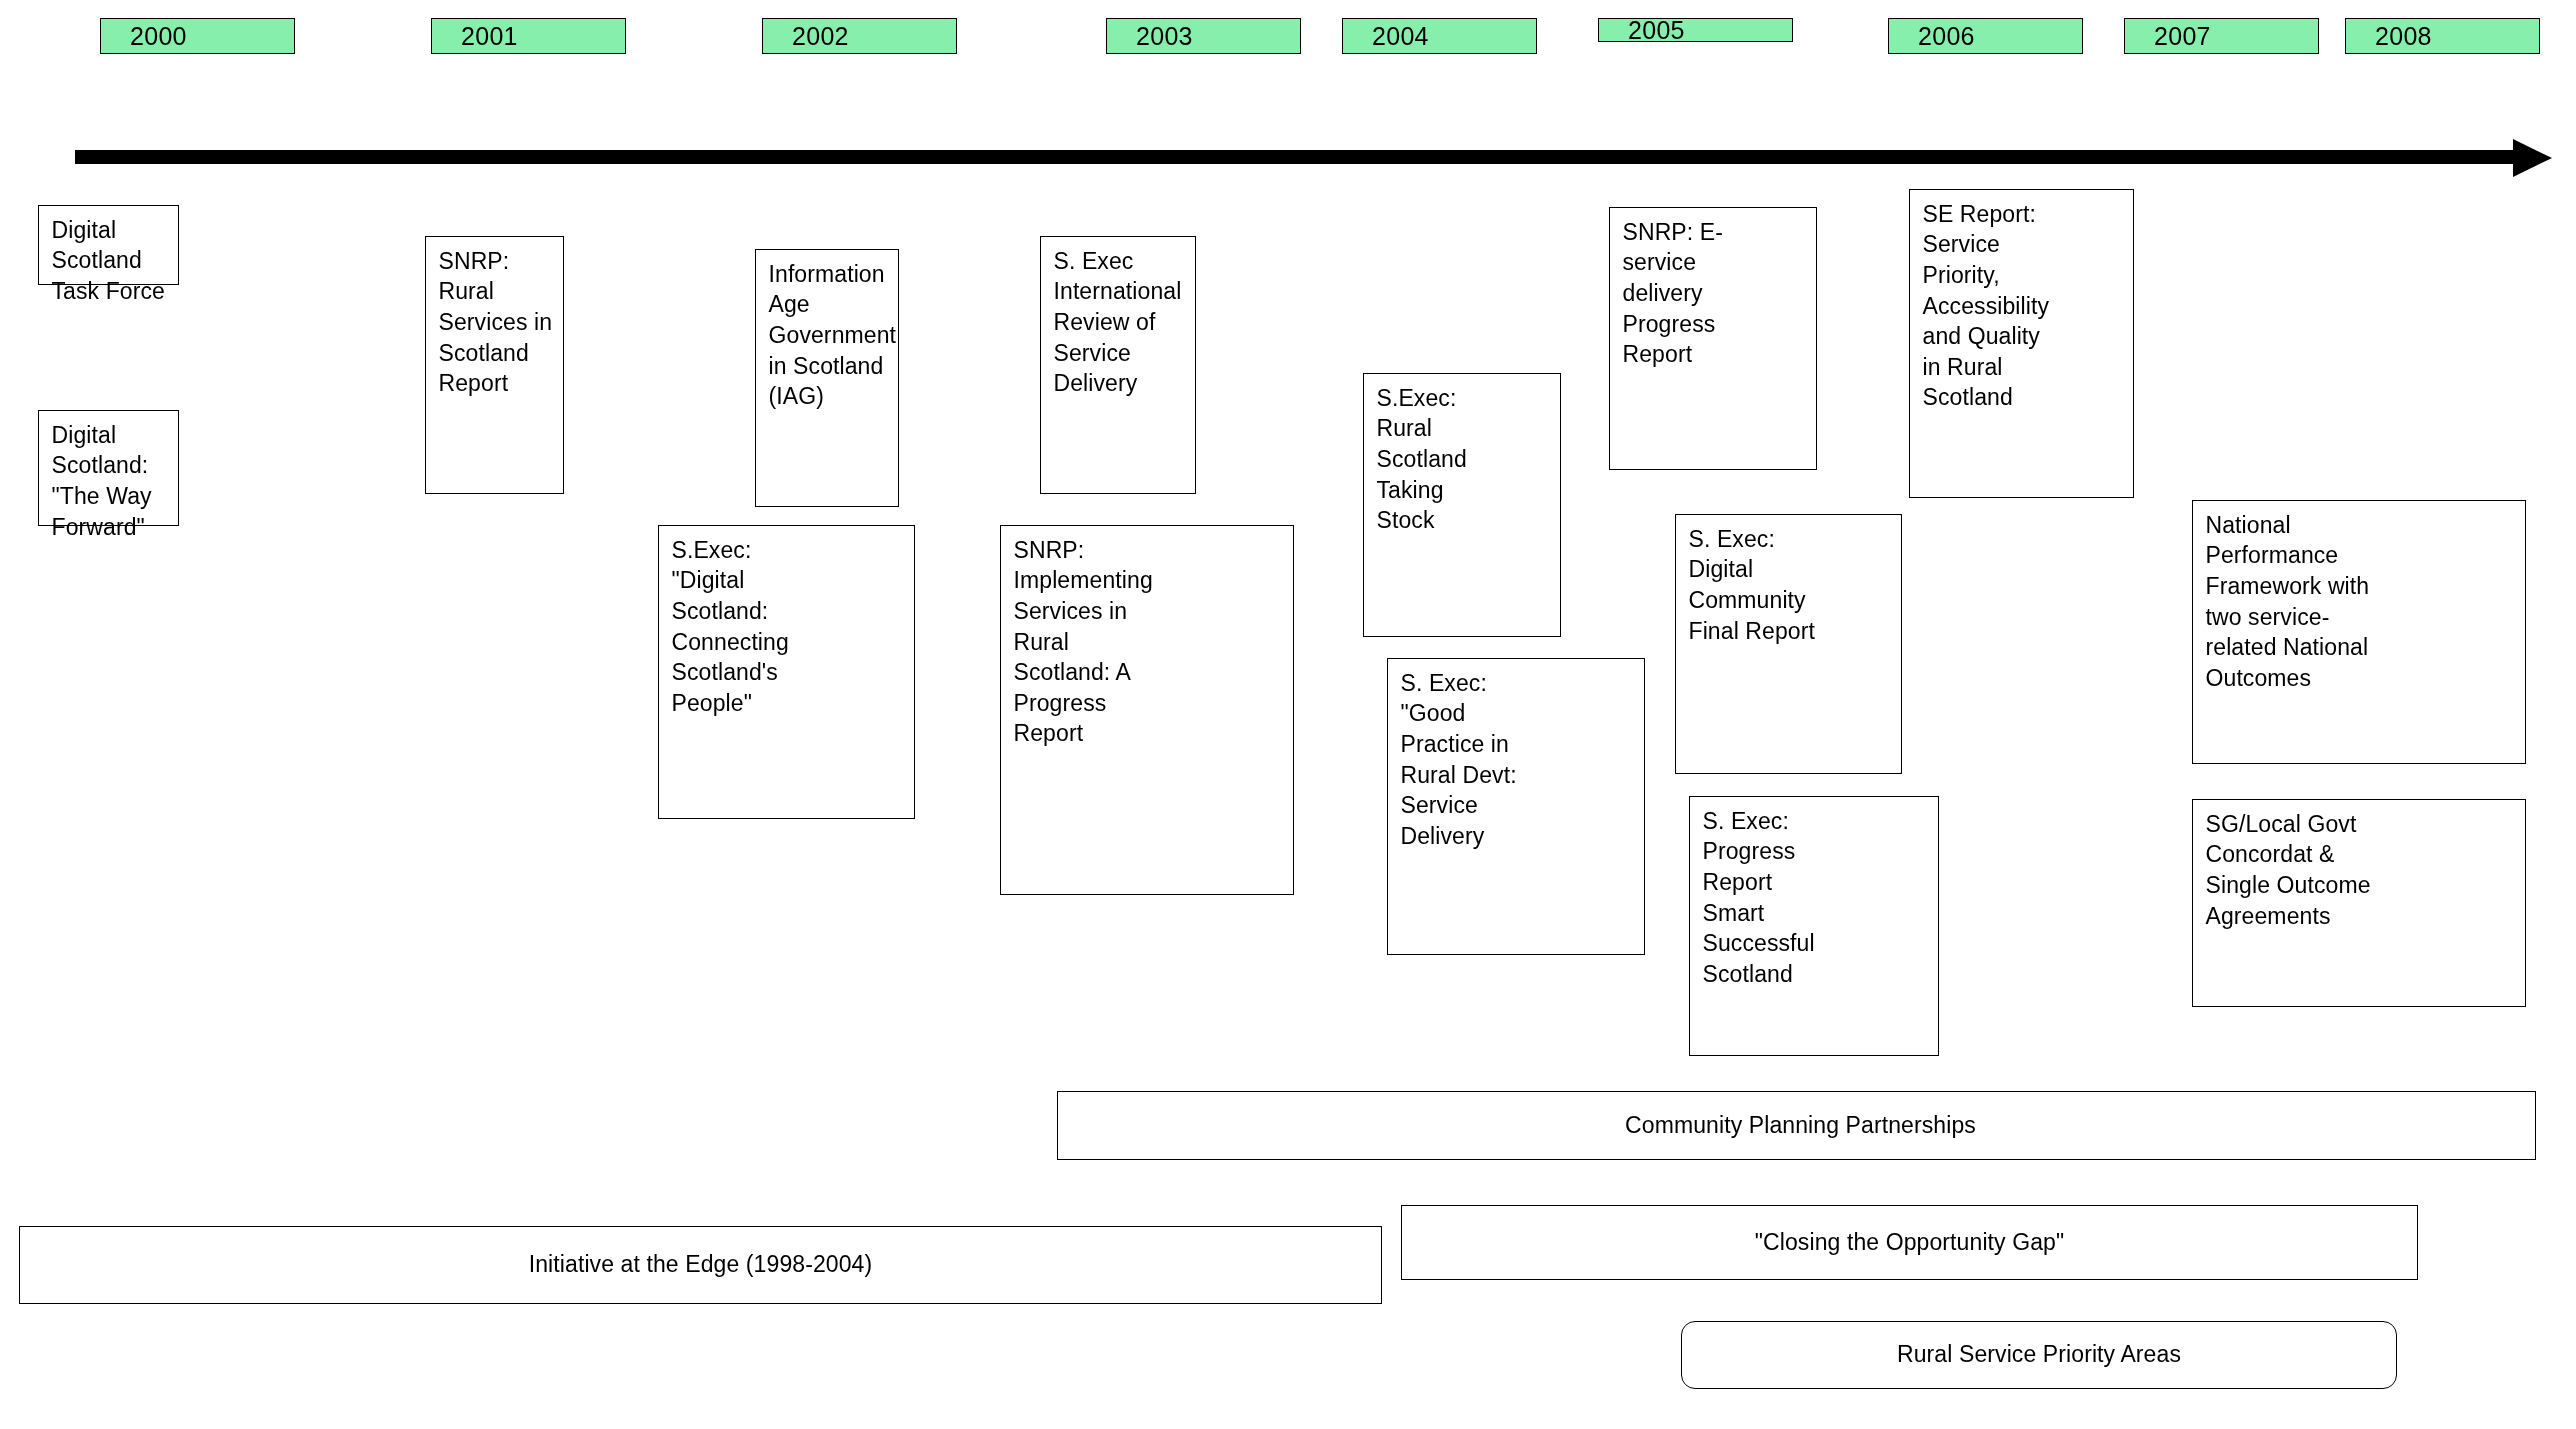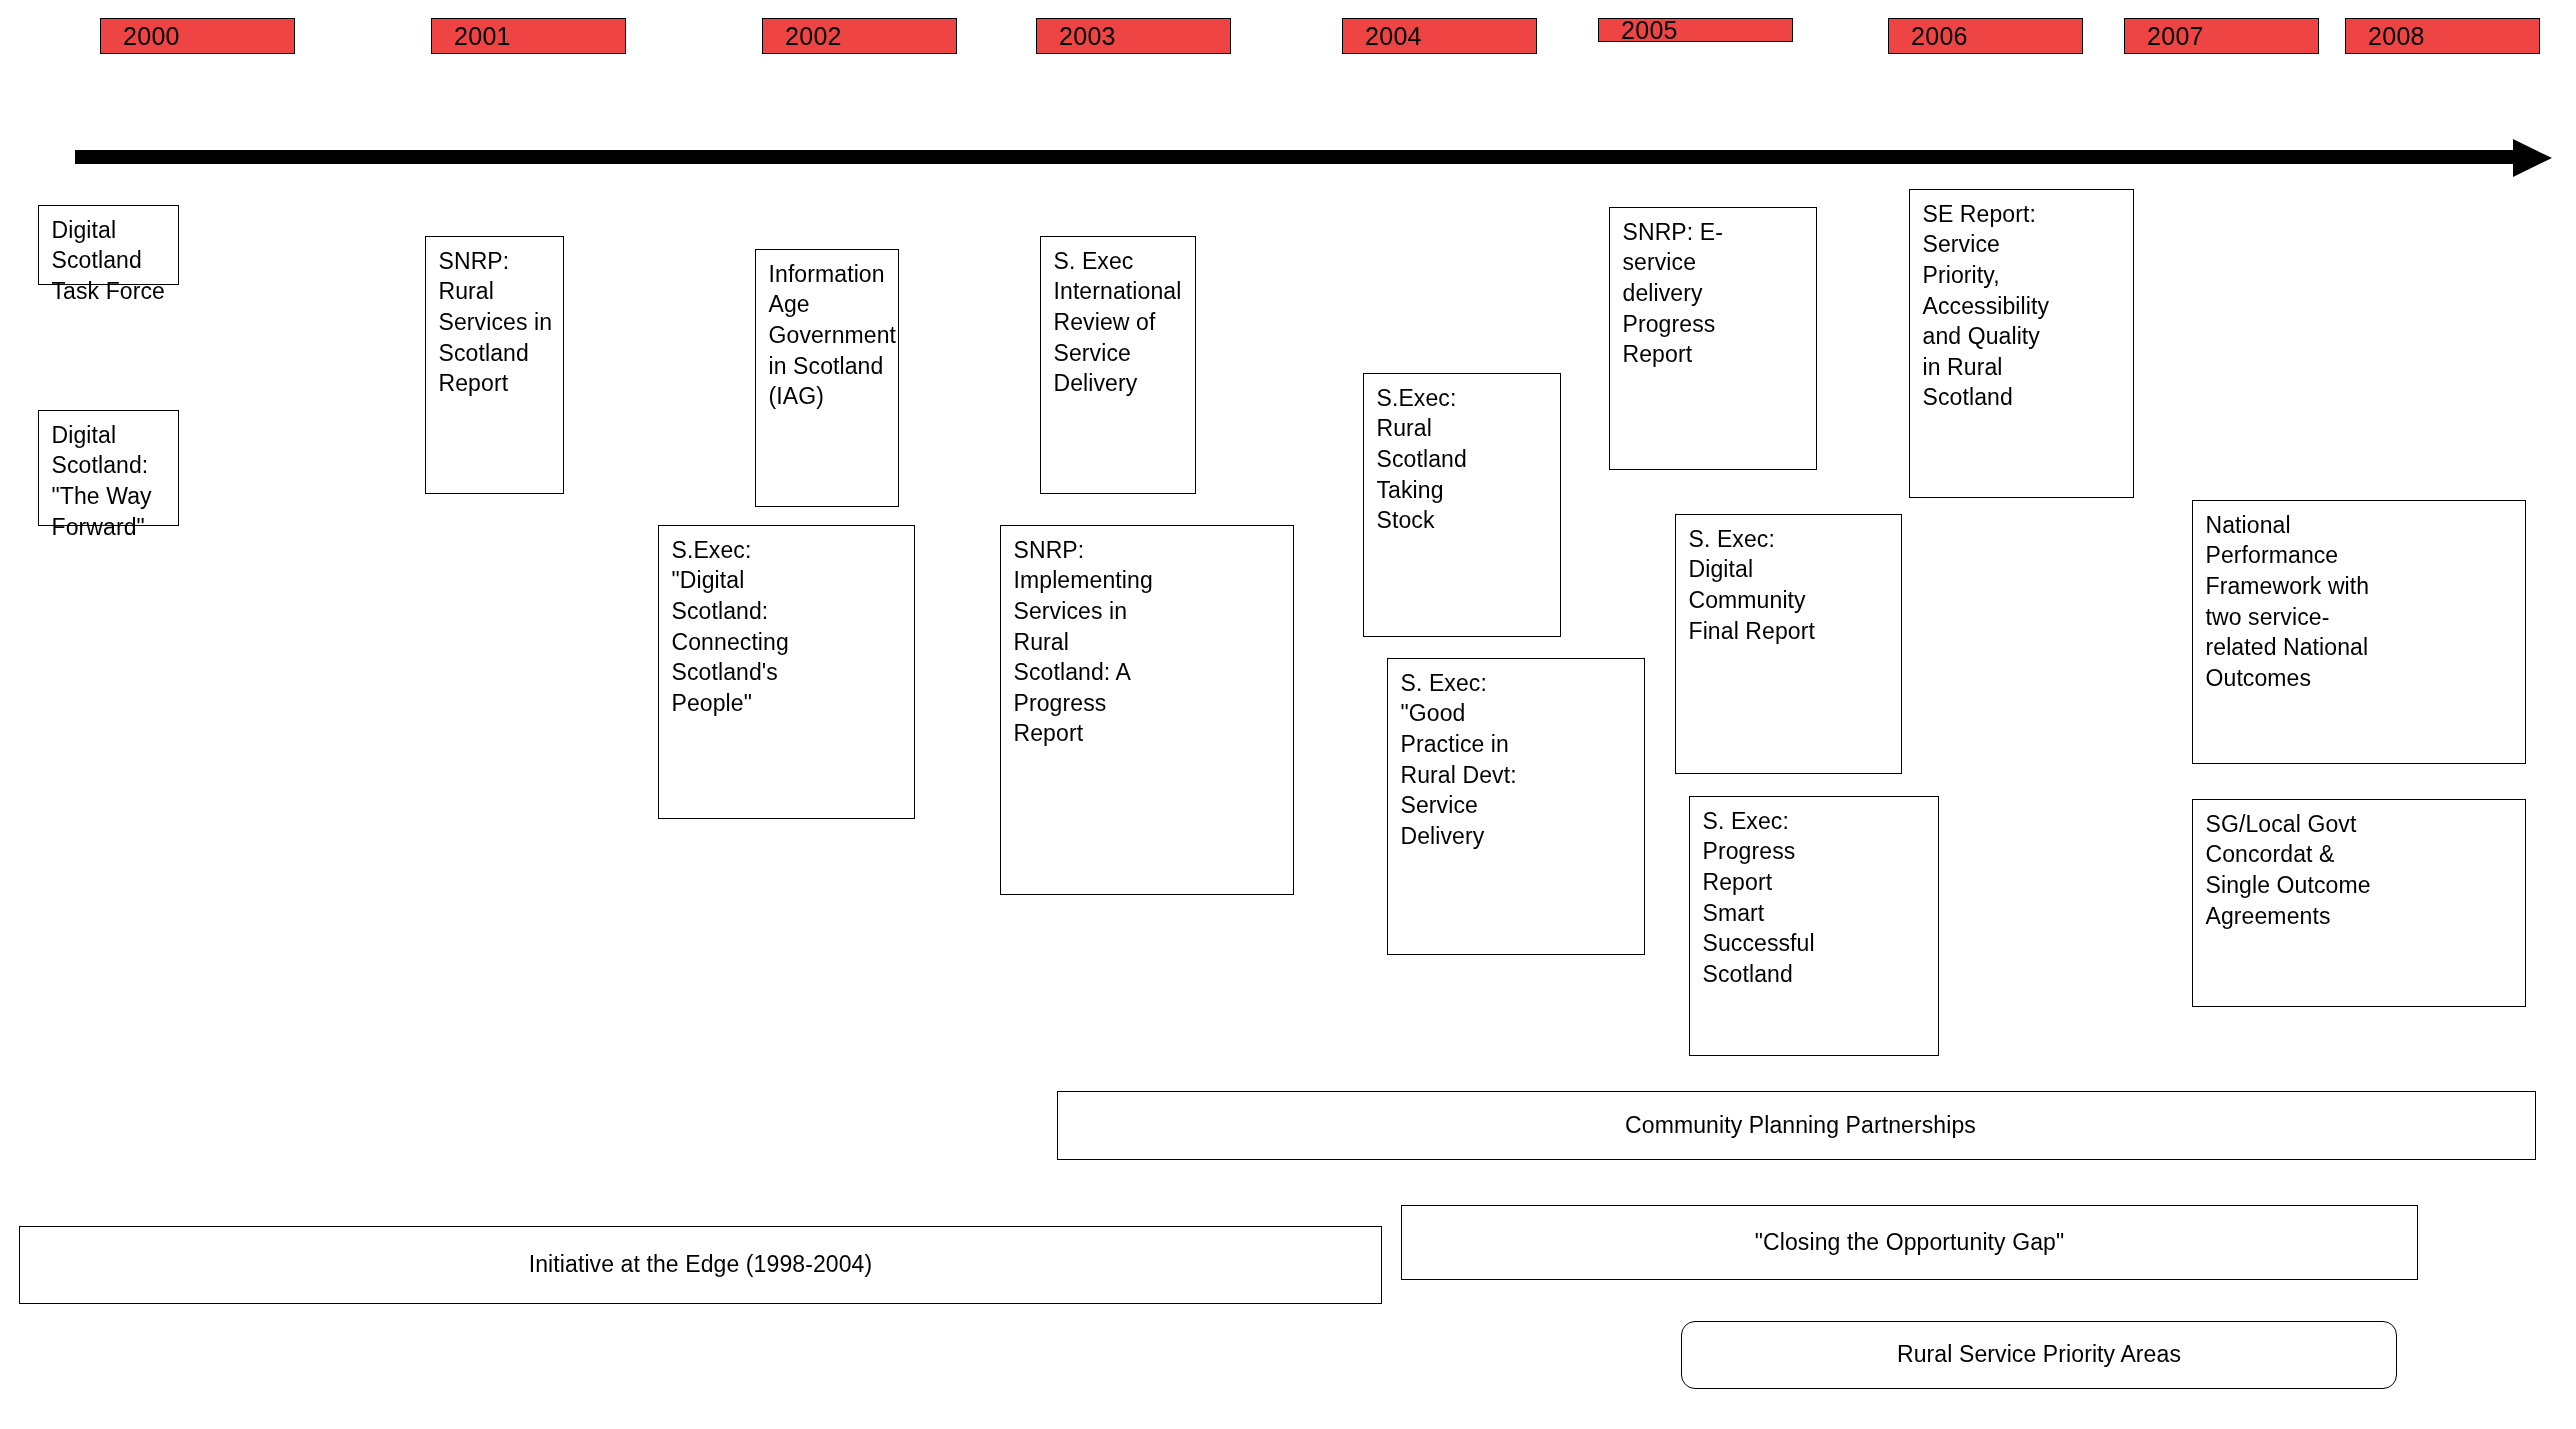--- a/index.html
+++ b/index.html
@@ -15,25 +15,25 @@
     background: #ffffff;
     font-family: "Liberation Sans", sans-serif;
     color: #000000;
     overflow: hidden;
   }
 
   
   .year-box {
     position: absolute;
     border: 1.9px solid #000000;
-    background: #ef4444;
+    background: #86efac;
     box-sizing: border-box;
     display: flex;
     align-items: center;
-    padding-left: 22px;
+    padding-left: 29px;
   }
   .year-box .year-label {
     font-size: 25px;
     line-height: 1;
     letter-spacing: 0.3px;
   }
 
   
   .timeline-arrow {
     position: absolute;
@@ -100,21 +100,21 @@
 
   <div class="year-box" style="left:100px; top:18px; width:195px; height:36px;">
     <span class="year-label">2000</span>
   </div>
   <div class="year-box" style="left:431px; top:18px; width:195px; height:36px;">
     <span class="year-label">2001</span>
   </div>
   <div class="year-box" style="left:762px; top:18px; width:195px; height:36px;">
     <span class="year-label">2002</span>
   </div>
-  <div class="year-box" style="left:1036px; top:18px; width:195px; height:36px;">
+  <div class="year-box" style="left:1106px; top:18px; width:195px; height:36px;">
     <span class="year-label">2003</span>
   </div>
   <div class="year-box" style="left:1342px; top:18px; width:195px; height:36px;">
     <span class="year-label">2004</span>
   </div>
   <div class="year-box" style="left:1598px; top:18px; width:195px; height:24px;">
     <span class="year-label">2005</span>
   </div>
   <div class="year-box" style="left:1888px; top:18px; width:195px; height:36px;">
     <span class="year-label">2006</span>

